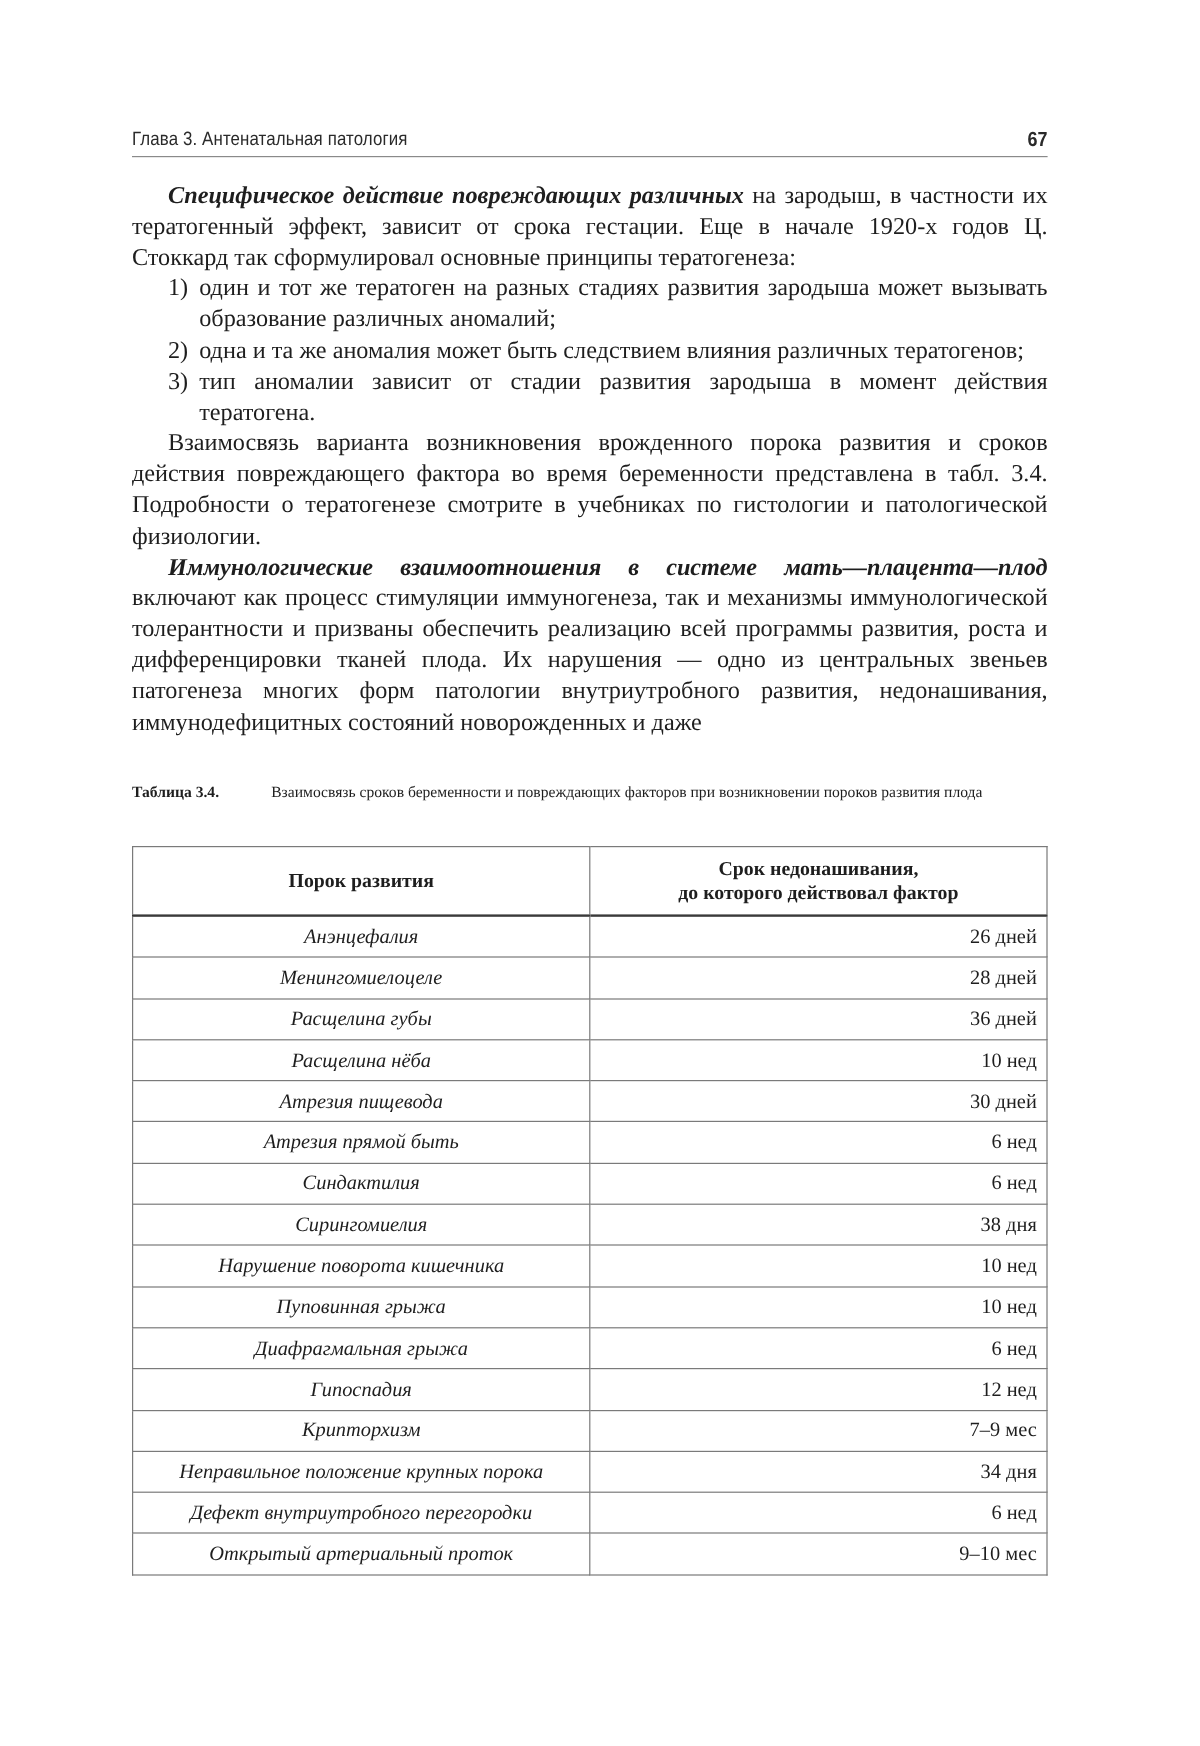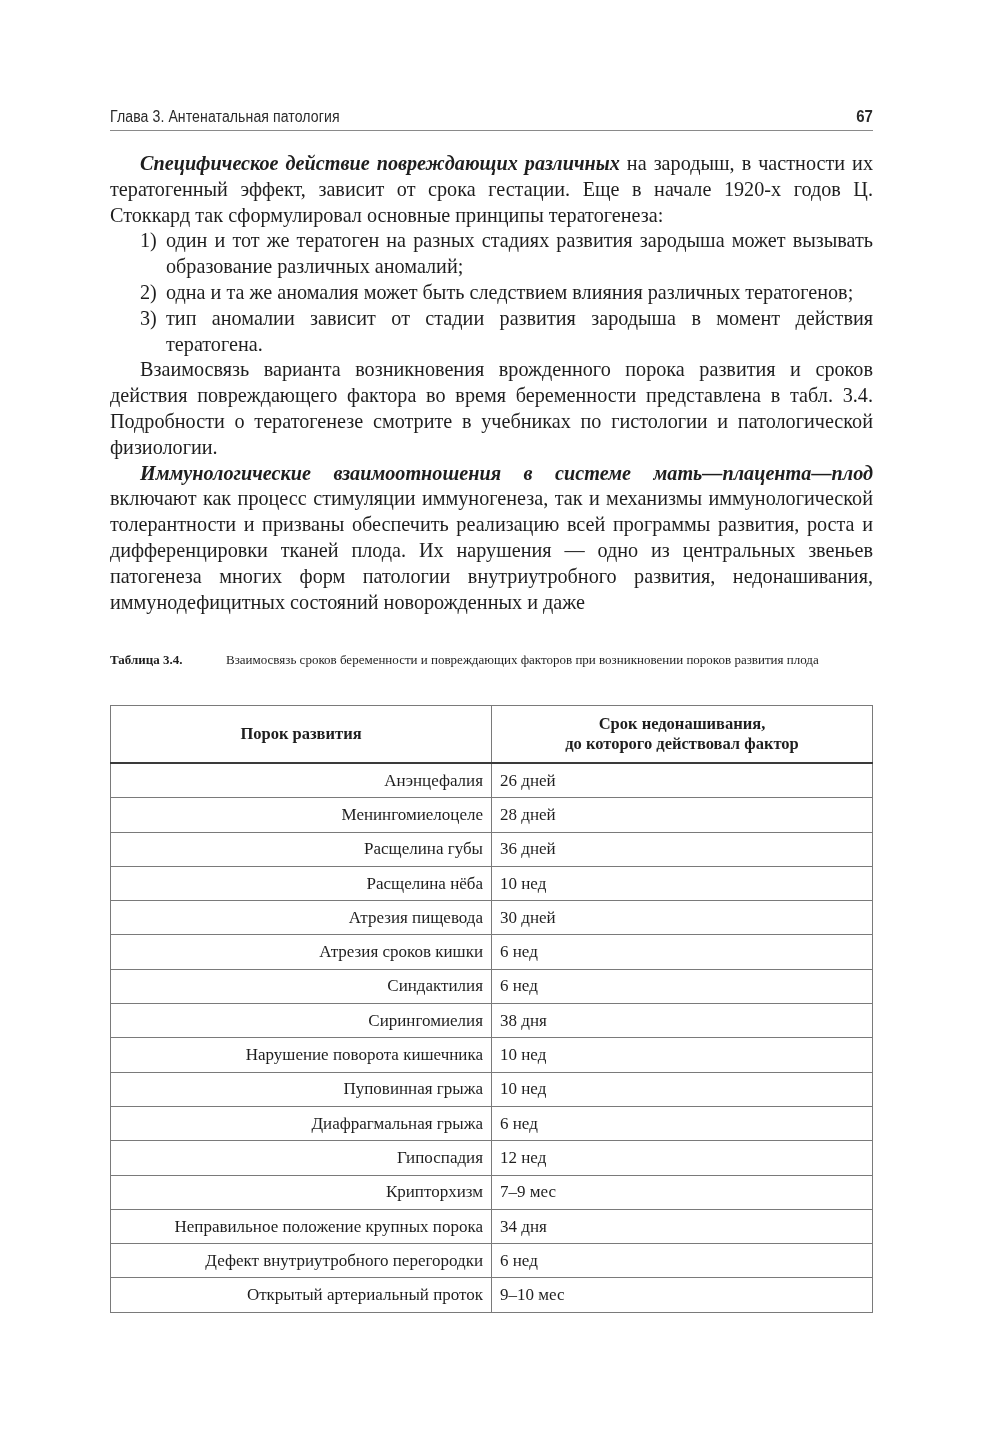--- a/index.html
+++ b/index.html
@@ -126,24 +126,25 @@
     }
     table.data-table thead tr th {
       border-bottom: 2px solid #3a3a3a;
     }
     table.data-table td {
       height: 33.3px;
       line-height: 20px;
     }
     table.data-table td.col-defect {
       width: 364px;
+      text-align: center;
+      font-style: italic;
+    }
+    table.data-table td.col-term {
       text-align: right;
-    }
-    table.data-table td.col-term {
-      text-align: left;
     }
     table.data-table th.col-defect-h { width: 364px; }
   </style>
 </head>
 <body>
 
 <div class="page">
 
   <div class="running-head">
     <span class="chapter">Глава 3. Антенатальная патология</span>
@@ -191,21 +192,21 @@
         </tr>
         <tr>
           <td class="col-defect">Расщелина нёба</td>
           <td class="col-term">10 нед</td>
         </tr>
         <tr>
           <td class="col-defect">Атрезия пищевода</td>
           <td class="col-term">30 дней</td>
         </tr>
         <tr>
-          <td class="col-defect">Атрезия сроков кишки</td>
+          <td class="col-defect">Атрезия прямой быть</td>
           <td class="col-term">6 нед</td>
         </tr>
         <tr>
           <td class="col-defect">Синдактилия</td>
           <td class="col-term">6 нед</td>
         </tr>
         <tr>
           <td class="col-defect">Сирингомиелия</td>
           <td class="col-term">38 дня</td>
         </tr>

